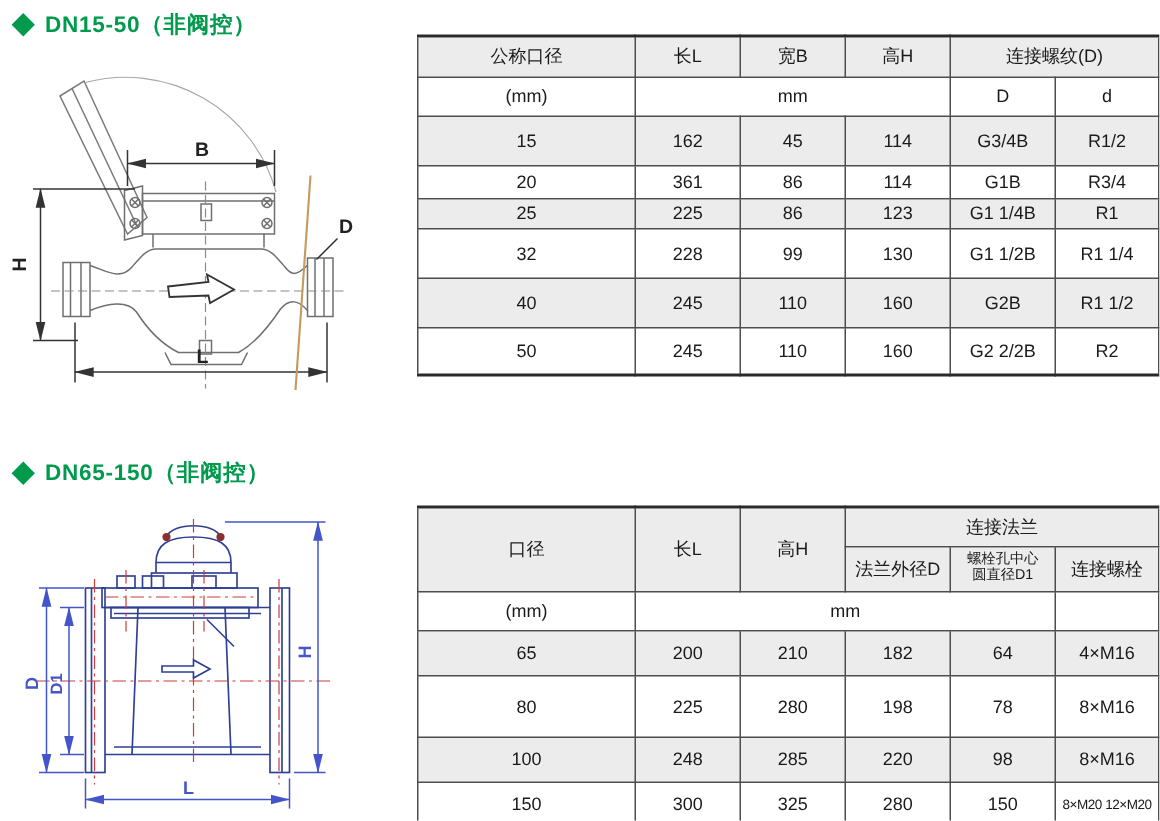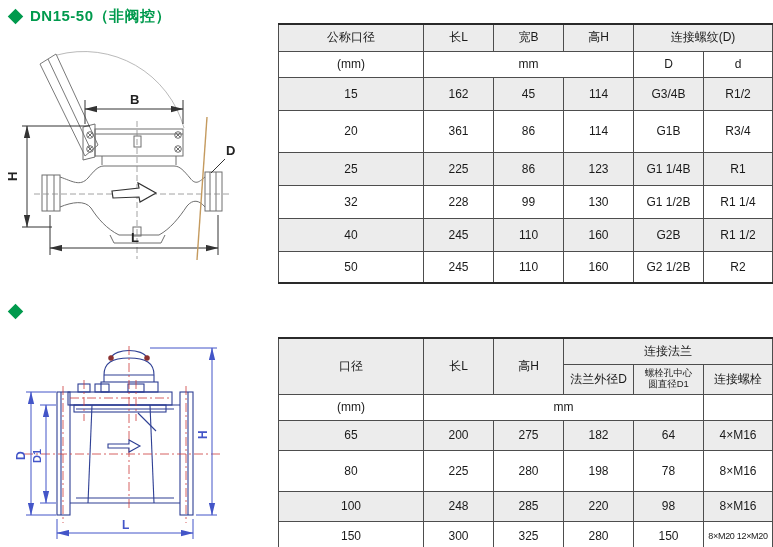--- a/index.html
+++ b/index.html
@@ -139,29 +139,29 @@
     <td>d</td>
   </tr>
   <tr class="shade" style="height:33px">
     <td>15</td>
         <td>162</td>
         <td>45</td>
         <td>114</td>
         <td>G3/4B</td>
         <td>R1/2</td>
   </tr>
-  <tr style="height:42px">
+  <tr style="height:22px">
     <td>20</td>
         <td>361</td>
         <td>86</td>
         <td>114</td>
         <td>G1B</td>
         <td>R3/4</td>
   </tr>
-  <tr class="shade" style="height:33px">
+  <tr class="shade" style="height:20px">
     <td>25</td>
         <td>225</td>
         <td>86</td>
         <td>123</td>
         <td>G1 1/4B</td>
         <td>R1</td>
   </tr>
   <tr style="height:33px">
     <td>32</td>
         <td>228</td>
@@ -176,28 +176,29 @@
         <td>110</td>
         <td>160</td>
         <td>G2B</td>
         <td>R1 1/2</td>
   </tr>
   <tr style="height:32px">
     <td>50</td>
         <td>245</td>
         <td>110</td>
         <td>160</td>
-        <td>G2 1/2B</td>
+        <td>G2 2/2B</td>
         <td>R2</td>
   </tr>
 </tbody>
   </table>
 
 <div class="section-title" id="title2">
   <span class="diamond"></span>
+  <span>DN65-150（非阀控）</span>
 </div>
 
 <svg id="drawing2" width="270" height="212" viewBox="0 0 270 212">
   <defs>
     <marker id="m2" viewBox="0 0 12 6" refX="11.5" refY="3" markerWidth="13" markerHeight="7" orient="auto-start-reverse">
       <path d="M0,0 L12,3 L0,6 Z" fill="#4355c8"></path>
     </marker>
   </defs>
   <g stroke="#2e3f94" fill="none" stroke-width="1.1">
     <rect x="57" y="59" width="13" height="123"></rect>
@@ -286,21 +287,21 @@
     <td>连接螺栓</td>
   </tr>
   <tr style="height:26px">
     <td>(mm)</td>
     <td colspan="4">mm</td>
     <td></td>
   </tr>
   <tr class="shade" style="height:30px">
     <td>65</td>
         <td>200</td>
-        <td>275</td>
+        <td>210</td>
         <td>182</td>
         <td>64</td>
         <td>4×M16</td>
   </tr>
   <tr style="height:41px">
     <td>80</td>
         <td>225</td>
         <td>280</td>
         <td>198</td>
         <td>78</td>

